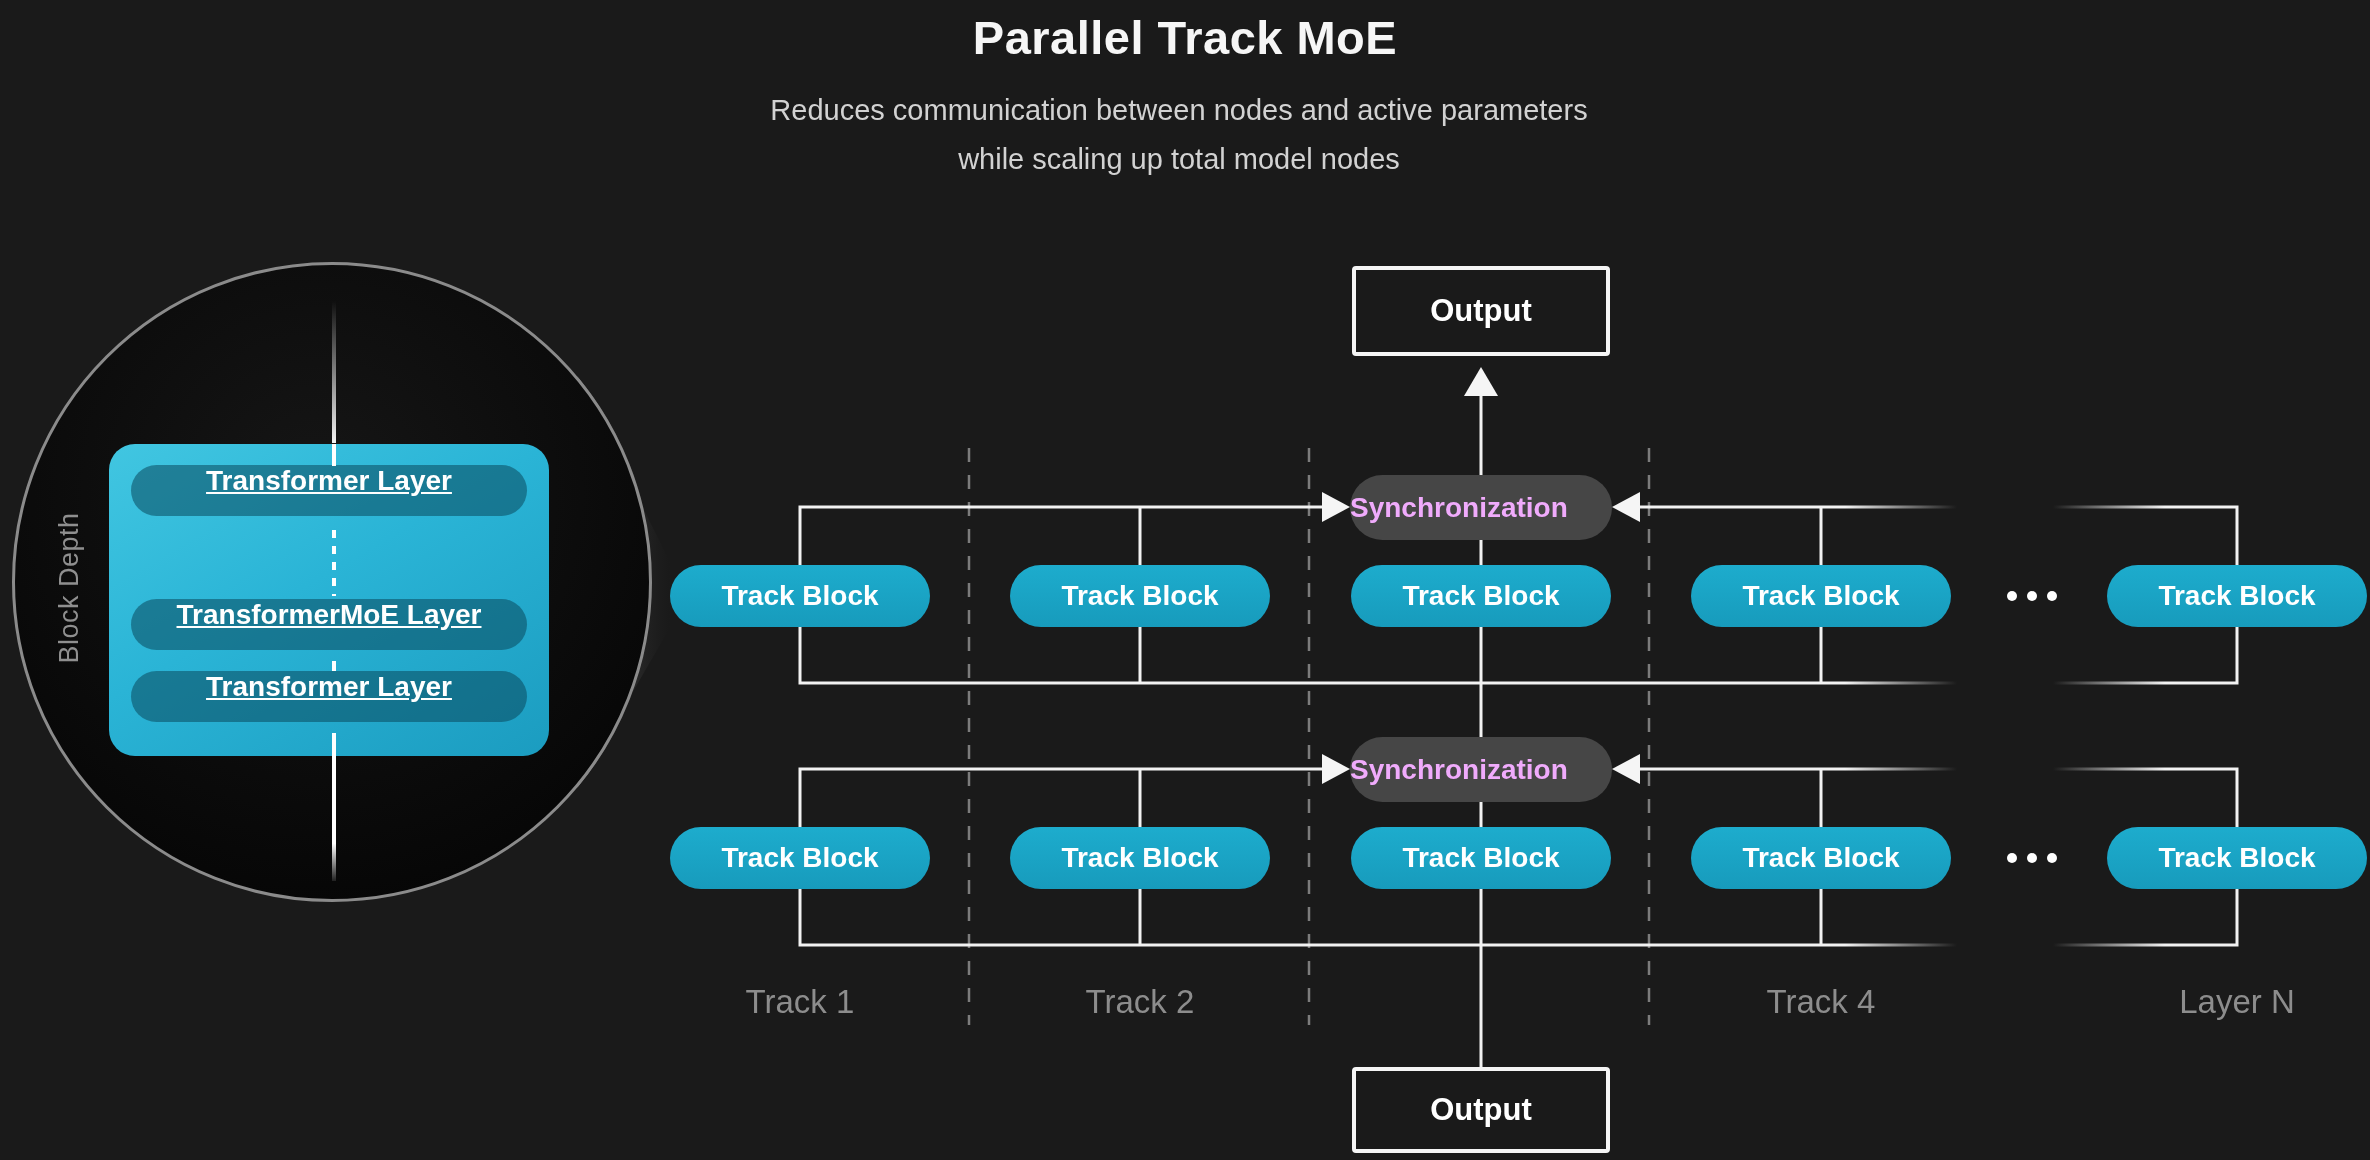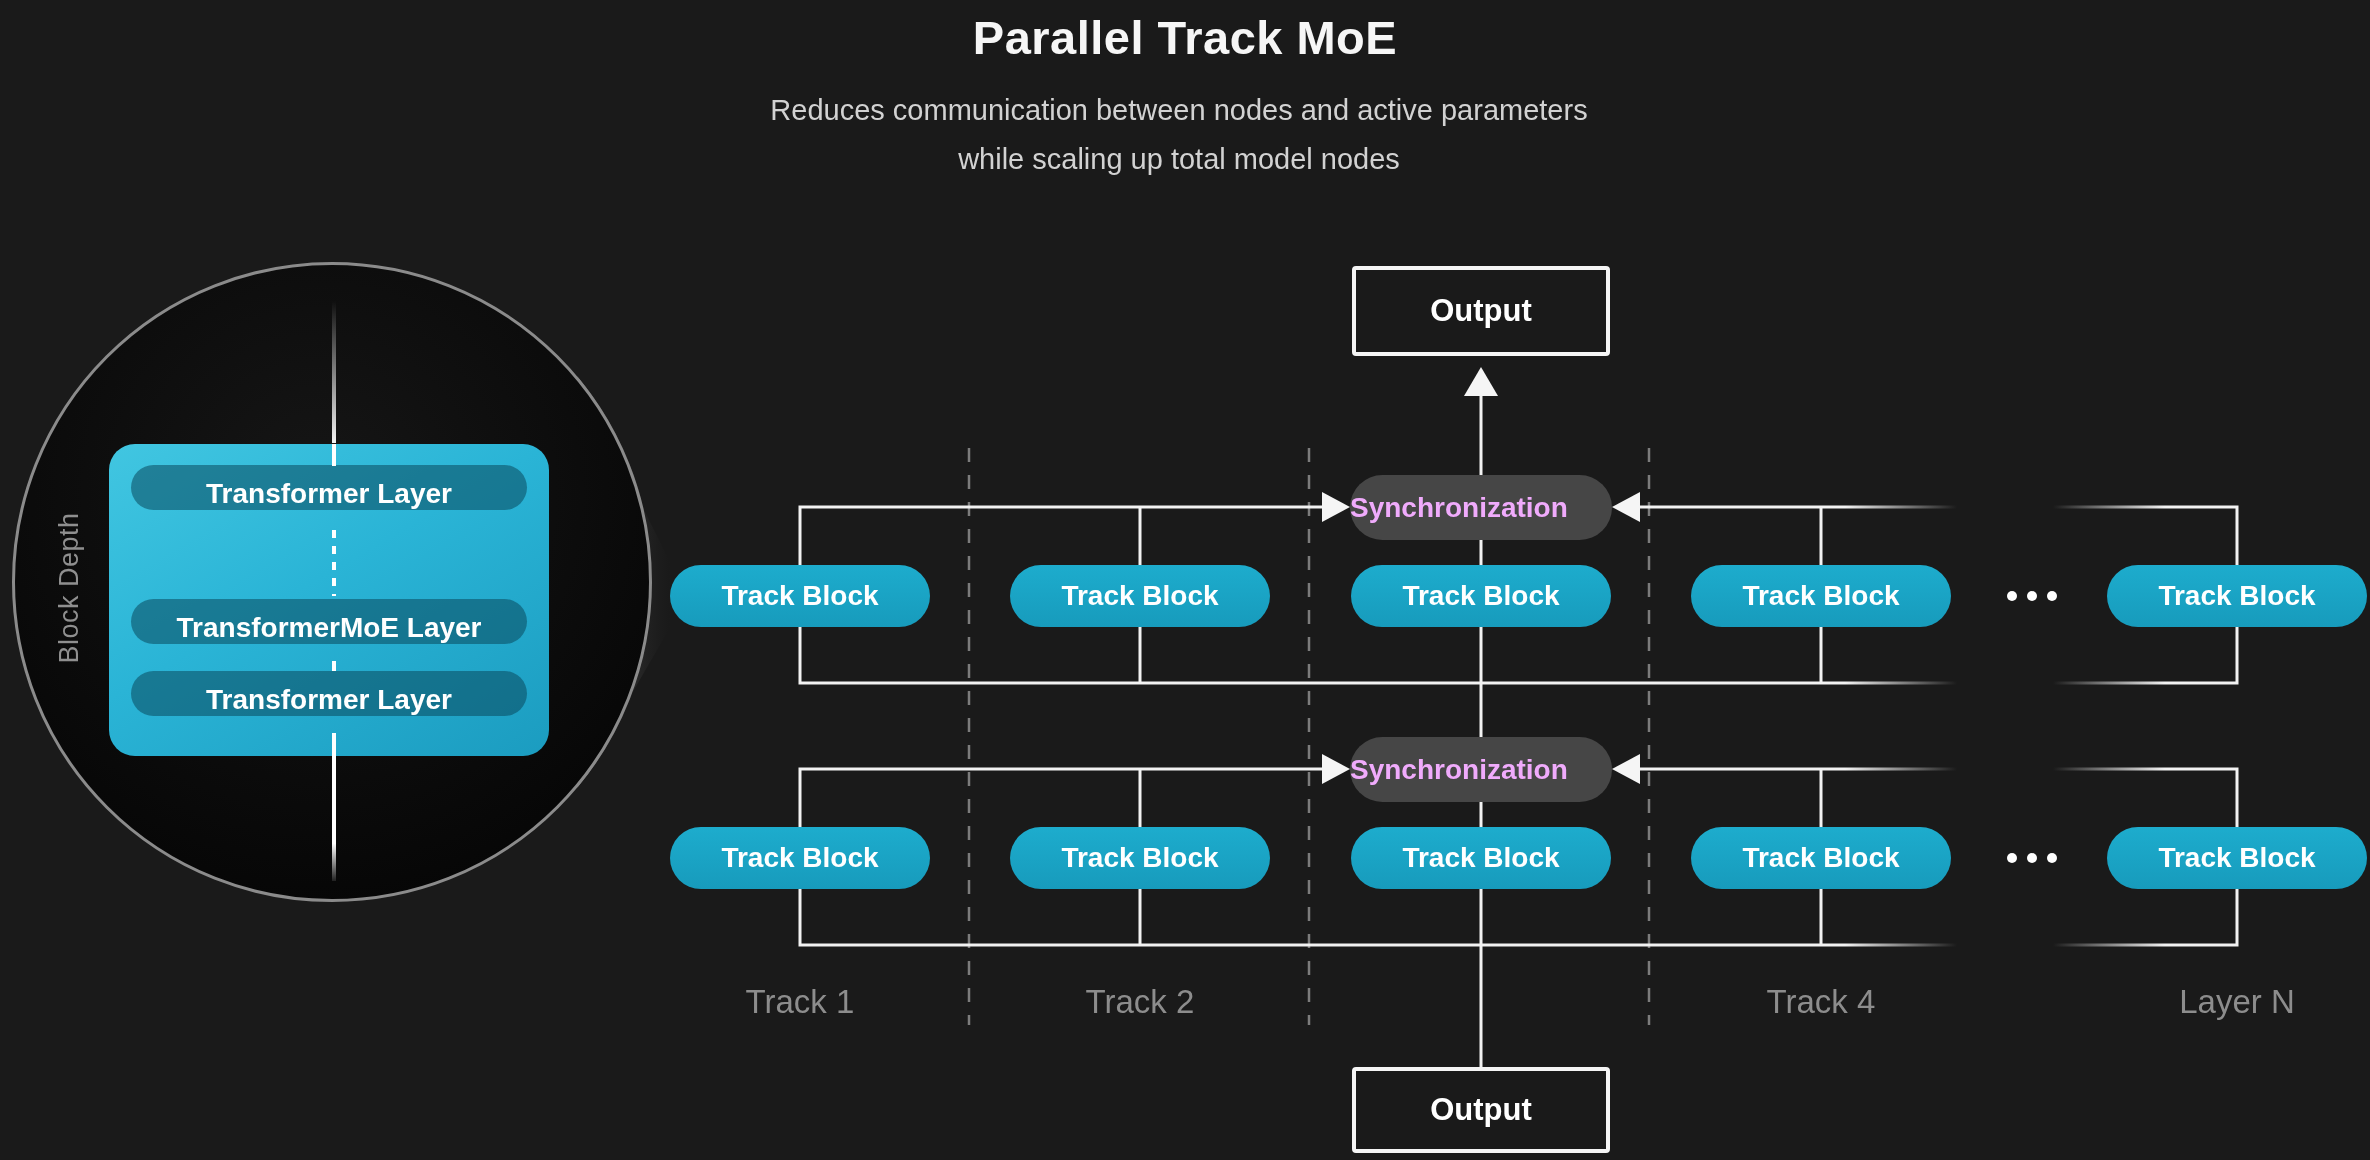--- a/index.html
+++ b/index.html
@@ -67,29 +67,30 @@
   .stack-panel {
     position: absolute;
     left: 94px; top: 179px;
     width: 440px; height: 312px;
     border-radius: 26px;
     background: linear-gradient(150deg, #41c6e1 0%, #2ab4d6 45%, #1b9cc0 100%);
   }
   .layer-pill {
     position: absolute;
     left: 22px; right: 22px;
-    height: 45px;
+    height: 51px;
     border-radius: 31px;
     background: rgba(9, 73, 92, 0.55);
     display: flex;
-    align-items: flex-end;
+    align-items: flex-start;
     justify-content: center;
     font-size: 28px;
     font-weight: 600;
     color: #ffffff;
+    text-decoration: underline;
   }
   .layer-1 { top: 21px; }
   .layer-2 { top: 155px; }
   .layer-3 { top: 227px; }
 
   .block-depth-label {
     left: -90px; top: 571px;
     width: 318px; height: 34px;
     line-height: 34px;
     text-align: center;

